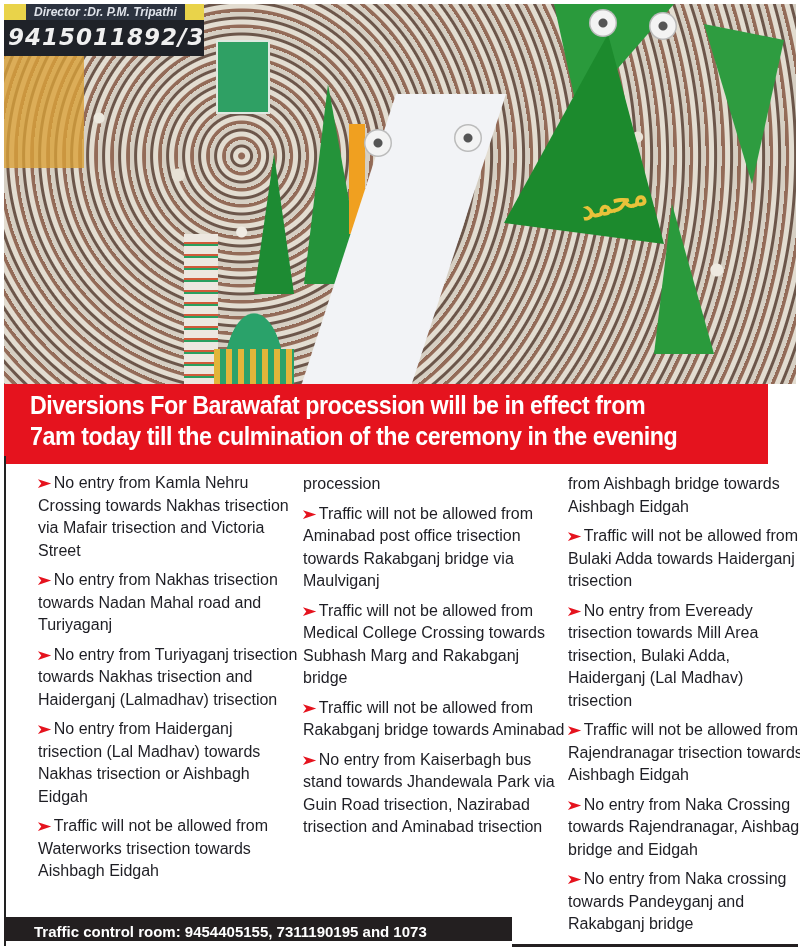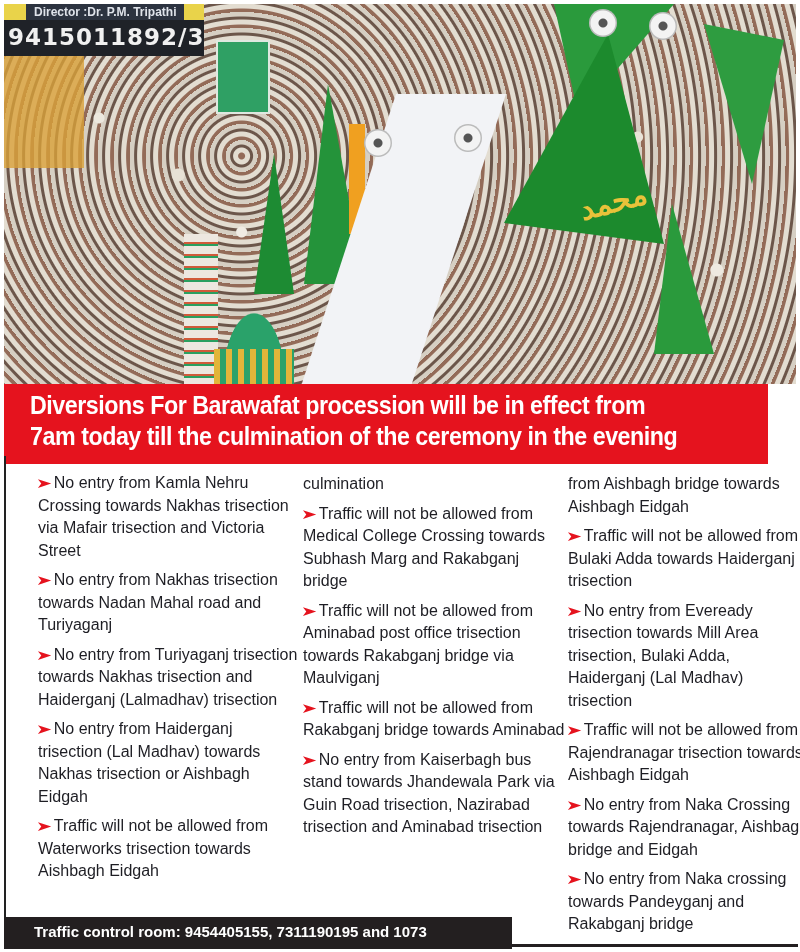--- a/index.html
+++ b/index.html
@@ -18,21 +18,21 @@
       radial-gradient(circle at 30% 60%, #f7f3ec 0 5px, transparent 6px),
       radial-gradient(circle at 70% 55%, #f2ede5 0 6px, transparent 7px),
       radial-gradient(circle at 80% 35%, #efe9de 0 5px, transparent 6px),
       radial-gradient(circle at 90% 70%, #f5f0e8 0 6px, transparent 7px),
       repeating-radial-gradient(circle at 30% 40%, #8a5c48 0 3px, #e8e2d6 4px 8px, #5c4438 9px 11px, #d9d2c6 12px 16px),
       linear-gradient(180deg, #b59a7c, #d5cfc4 50%, #9d8670);
     opacity: 0.85;
   }
   .photo .shop-sign {
     position: absolute; left: 0; top: 0; width: 200px; height: 52px;
-    background: #1f2228; color: #e6e6ea; font-weight: bold;
+    background: #1f2228; color: #e6e6ea; font-weight: bold; font-style: italic;
   }
   .photo .shop-sign .top {
     position: absolute; left: 0; top: 0; width: 200px; height: 16px; background: #e9d34a;
   }
   .photo .shop-sign .top span {
     position: absolute; left: 22px; top: 0; height: 16px; padding: 0 8px; background: #2c3340; color:#dfe3ea;
     font-size: 12px; line-height: 16px;
   }
   .photo .shop-sign .phone {
     position: absolute; left: 4px; top: 20px; font-size: 23px; letter-spacing: 1px; color: #f0f0f0;
@@ -93,21 +93,21 @@
     font-family: "Liberation Sans", sans-serif; font-size: 16px; line-height: 22.5px; color: #1e1e24; margin-left: 12px;
   }
   .col.c1 { left: 20px; width: 262px; }
   .col.c2 { left: 285px; width: 262px; top: 17px; }
   .col.c3 { left: 550px; width: 242px; top: 17px; }
   .item { margin: 0 0 7px 0; }
   .arrow { color: #e5131e; font-size: 14px; display: inline-block; transform: scaleX(1.4); margin-right: 4px; }
 
   
   .footer {
-    position: absolute; left: 4px; top: 917px; width: 508px; height: 32px; background: #231f20;
+    position: absolute; left: 4px; top: 917px; width: 508px; height: 24px; background: #231f20;
   }
   .footer span {
     position: absolute; left: 30px; top: 6px; color: #ffffff; font-weight: bold; font-size: 15px;
   }
   .footer-rule {
     position: absolute; left: 512px; top: 944px; width: 286px; height: 3px; background: #231f20;
   }
 </style>
 </head>
 <body>
@@ -150,23 +150,23 @@
 
   <div class="col c1">
     <p class="item"><span class="arrow">➤</span><span>No entry from Kamla Nehru Crossing towards Nakhas trisection via Mafair trisection and Victoria Street</span></p>
     <p class="item"><span class="arrow">➤</span><span>No entry from Nakhas trisection towards Nadan Mahal road and Turiyaganj</span></p>
     <p class="item"><span class="arrow">➤</span><span>No entry from Turiyaganj trisection towards Nakhas trisection and Haiderganj (Lalmadhav) trisection</span></p>
     <p class="item"><span class="arrow">➤</span><span>No entry from Haiderganj trisection (Lal Madhav) towards Nakhas trisection or Aishbagh Eidgah</span></p>
     <p class="item"><span class="arrow">➤</span><span>Traffic will not be allowed from Waterworks trisection towards Aishbagh Eidgah</span></p>
   </div>
 
   <div class="col c2">
-    <p class="item">culmination</p>
+    <p class="item">procession</p>
+    <p class="item"><span class="arrow">➤</span><span>Traffic will not be allowed from Aminabad post office trisection towards Rakabganj bridge via Maulviganj</span></p>
     <p class="item"><span class="arrow">➤</span><span>Traffic will not be allowed from Medical College Crossing towards Subhash Marg and Rakabganj bridge</span></p>
-    <p class="item"><span class="arrow">➤</span><span>Traffic will not be allowed from Aminabad post office trisection towards Rakabganj bridge via Maulviganj</span></p>
     <p class="item"><span class="arrow">➤</span><span>Traffic will not be allowed from Rakabganj bridge towards Aminabad</span></p>
     <p class="item"><span class="arrow">➤</span><span>No entry from Kaiserbagh bus stand towards Jhandewala Park via Guin Road trisection, Nazirabad trisection and Aminabad trisection</span></p>
   </div>
 
   <div class="col c3">
     <p class="item">from Aishbagh bridge towards Aishbagh Eidgah</p>
     <p class="item"><span class="arrow">➤</span><span>Traffic will not be allowed from Bulaki Adda towards Haiderganj trisection</span></p>
     <p class="item"><span class="arrow">➤</span><span>No entry from Eveready trisection towards Mill Area trisection, Bulaki Adda, Haiderganj (Lal Madhav) trisection</span></p>
     <p class="item"><span class="arrow">➤</span><span>Traffic will not be allowed from Rajendranagar trisection towards Aishbagh Eidgah</span></p>
     <p class="item"><span class="arrow">➤</span><span>No entry from Naka Crossing towards Rajendranagar, Aishbagh bridge and Eidgah</span></p>

